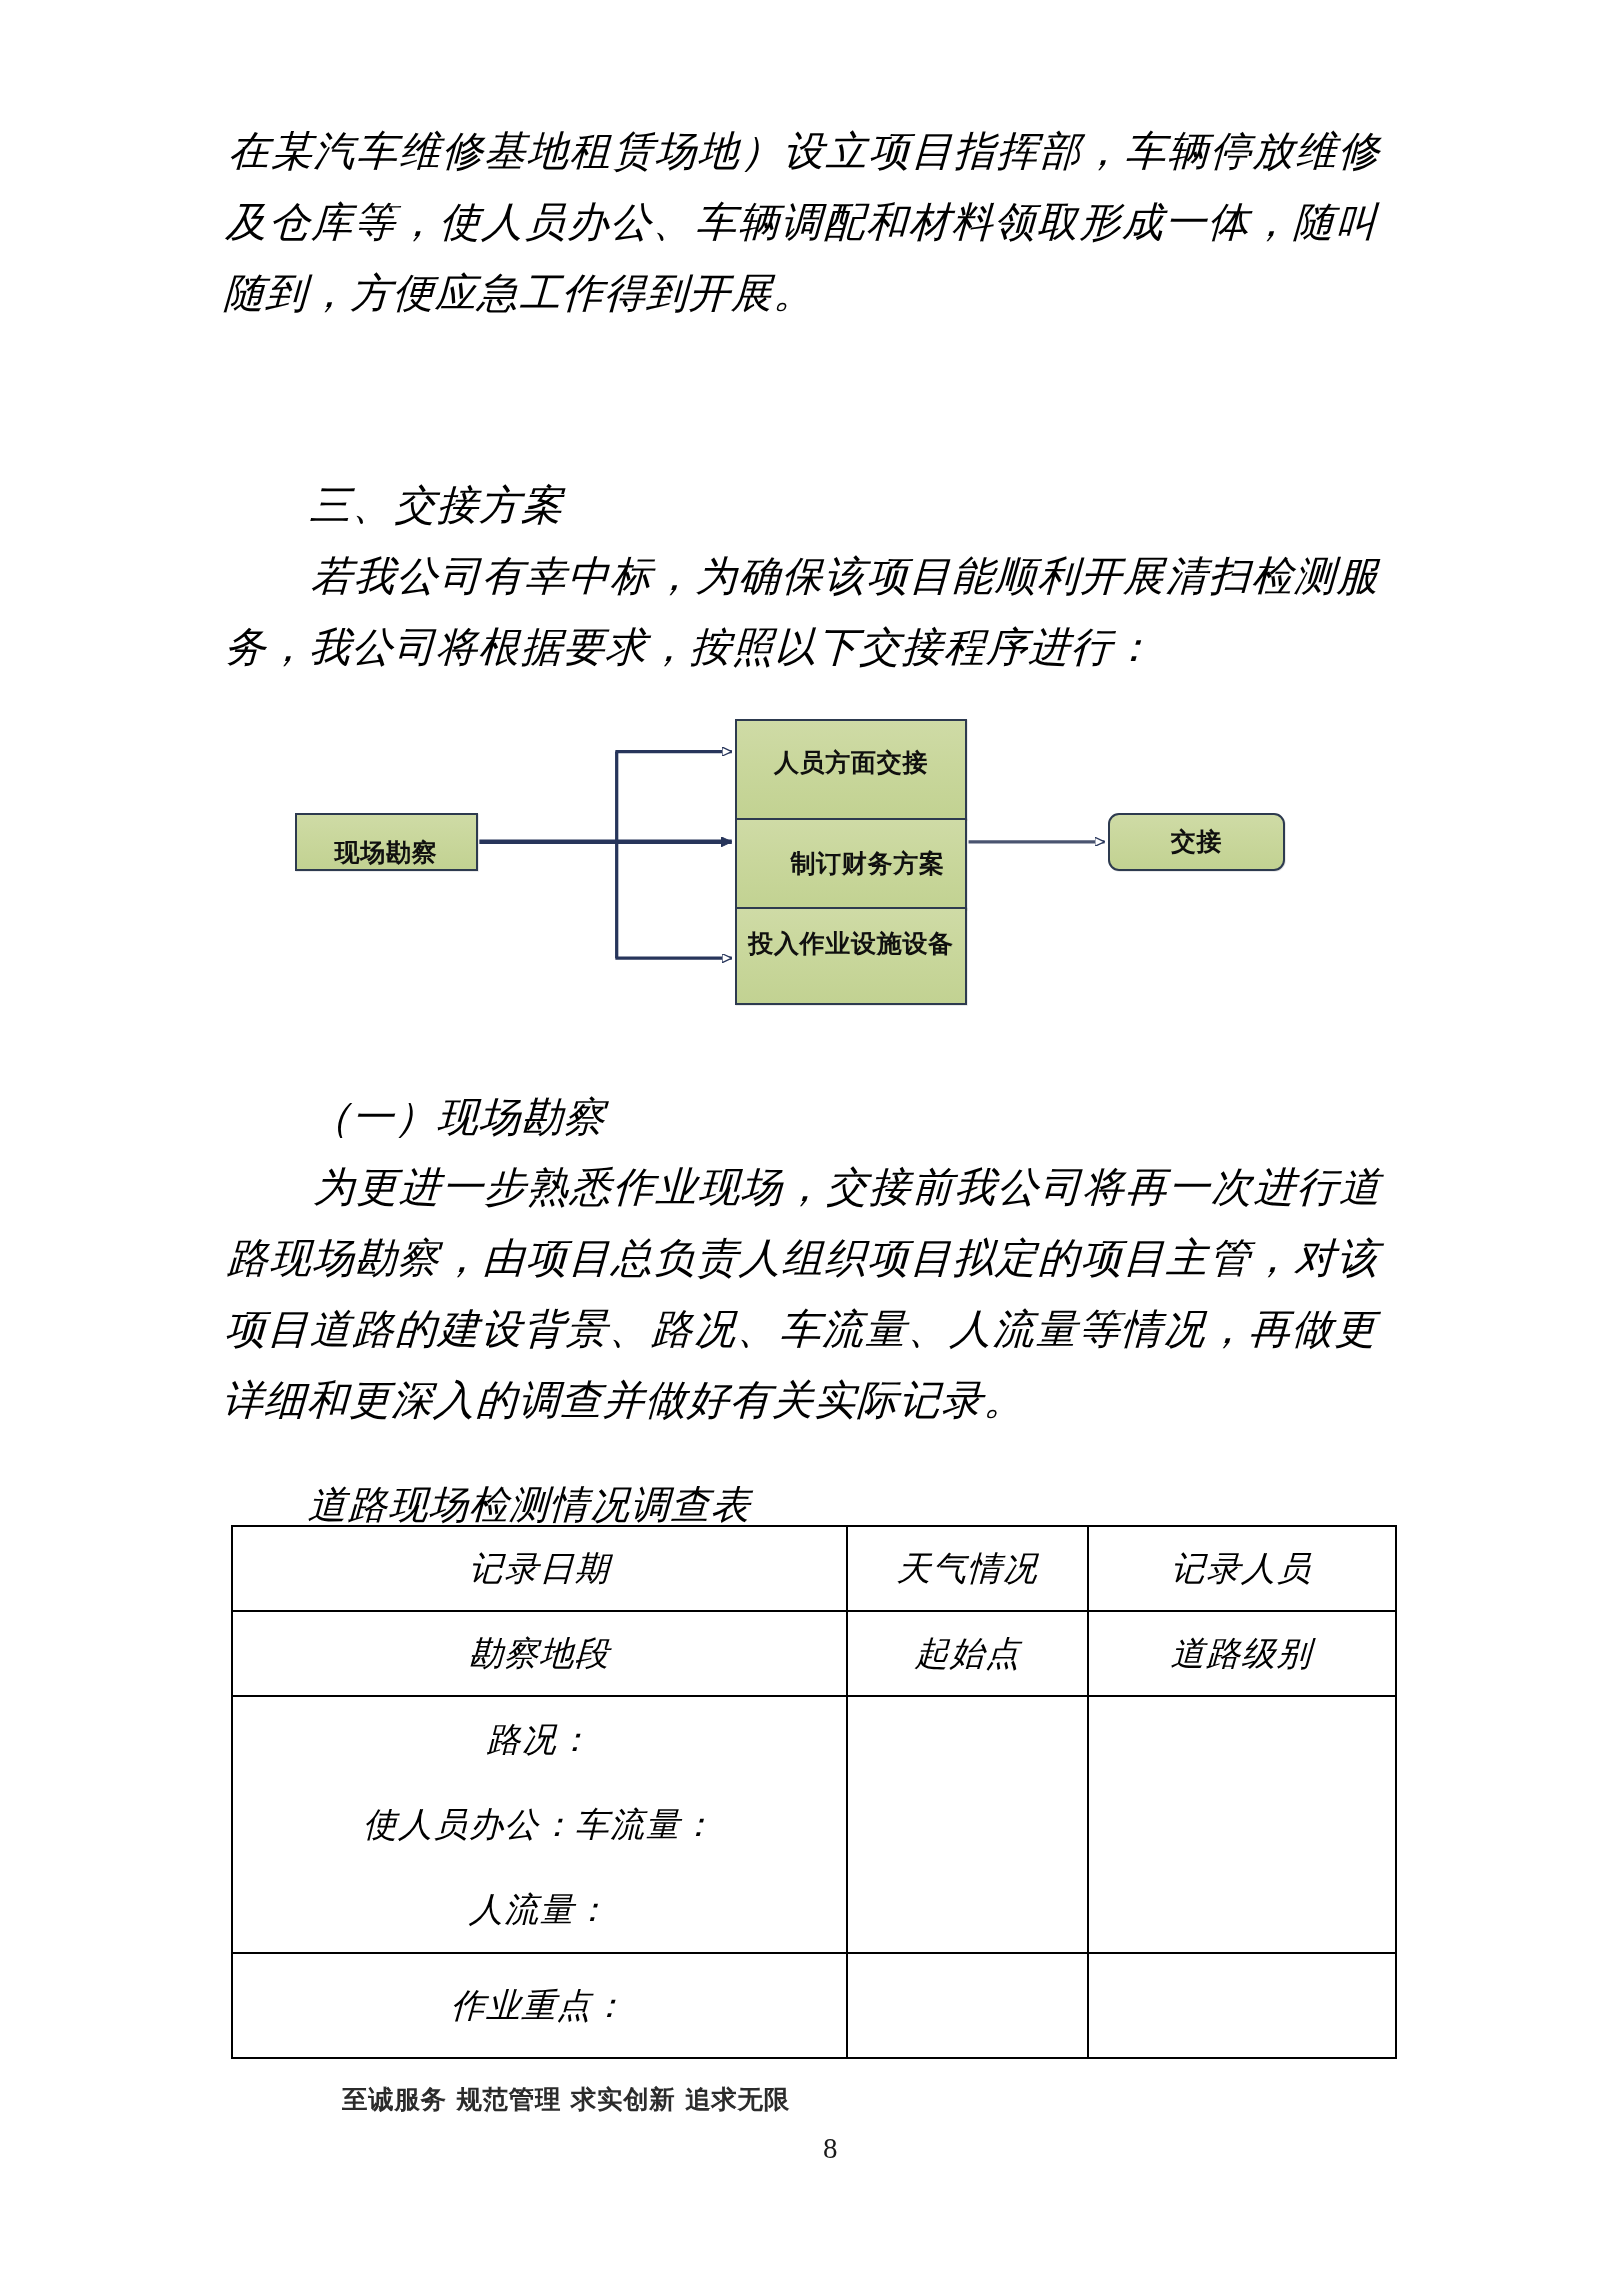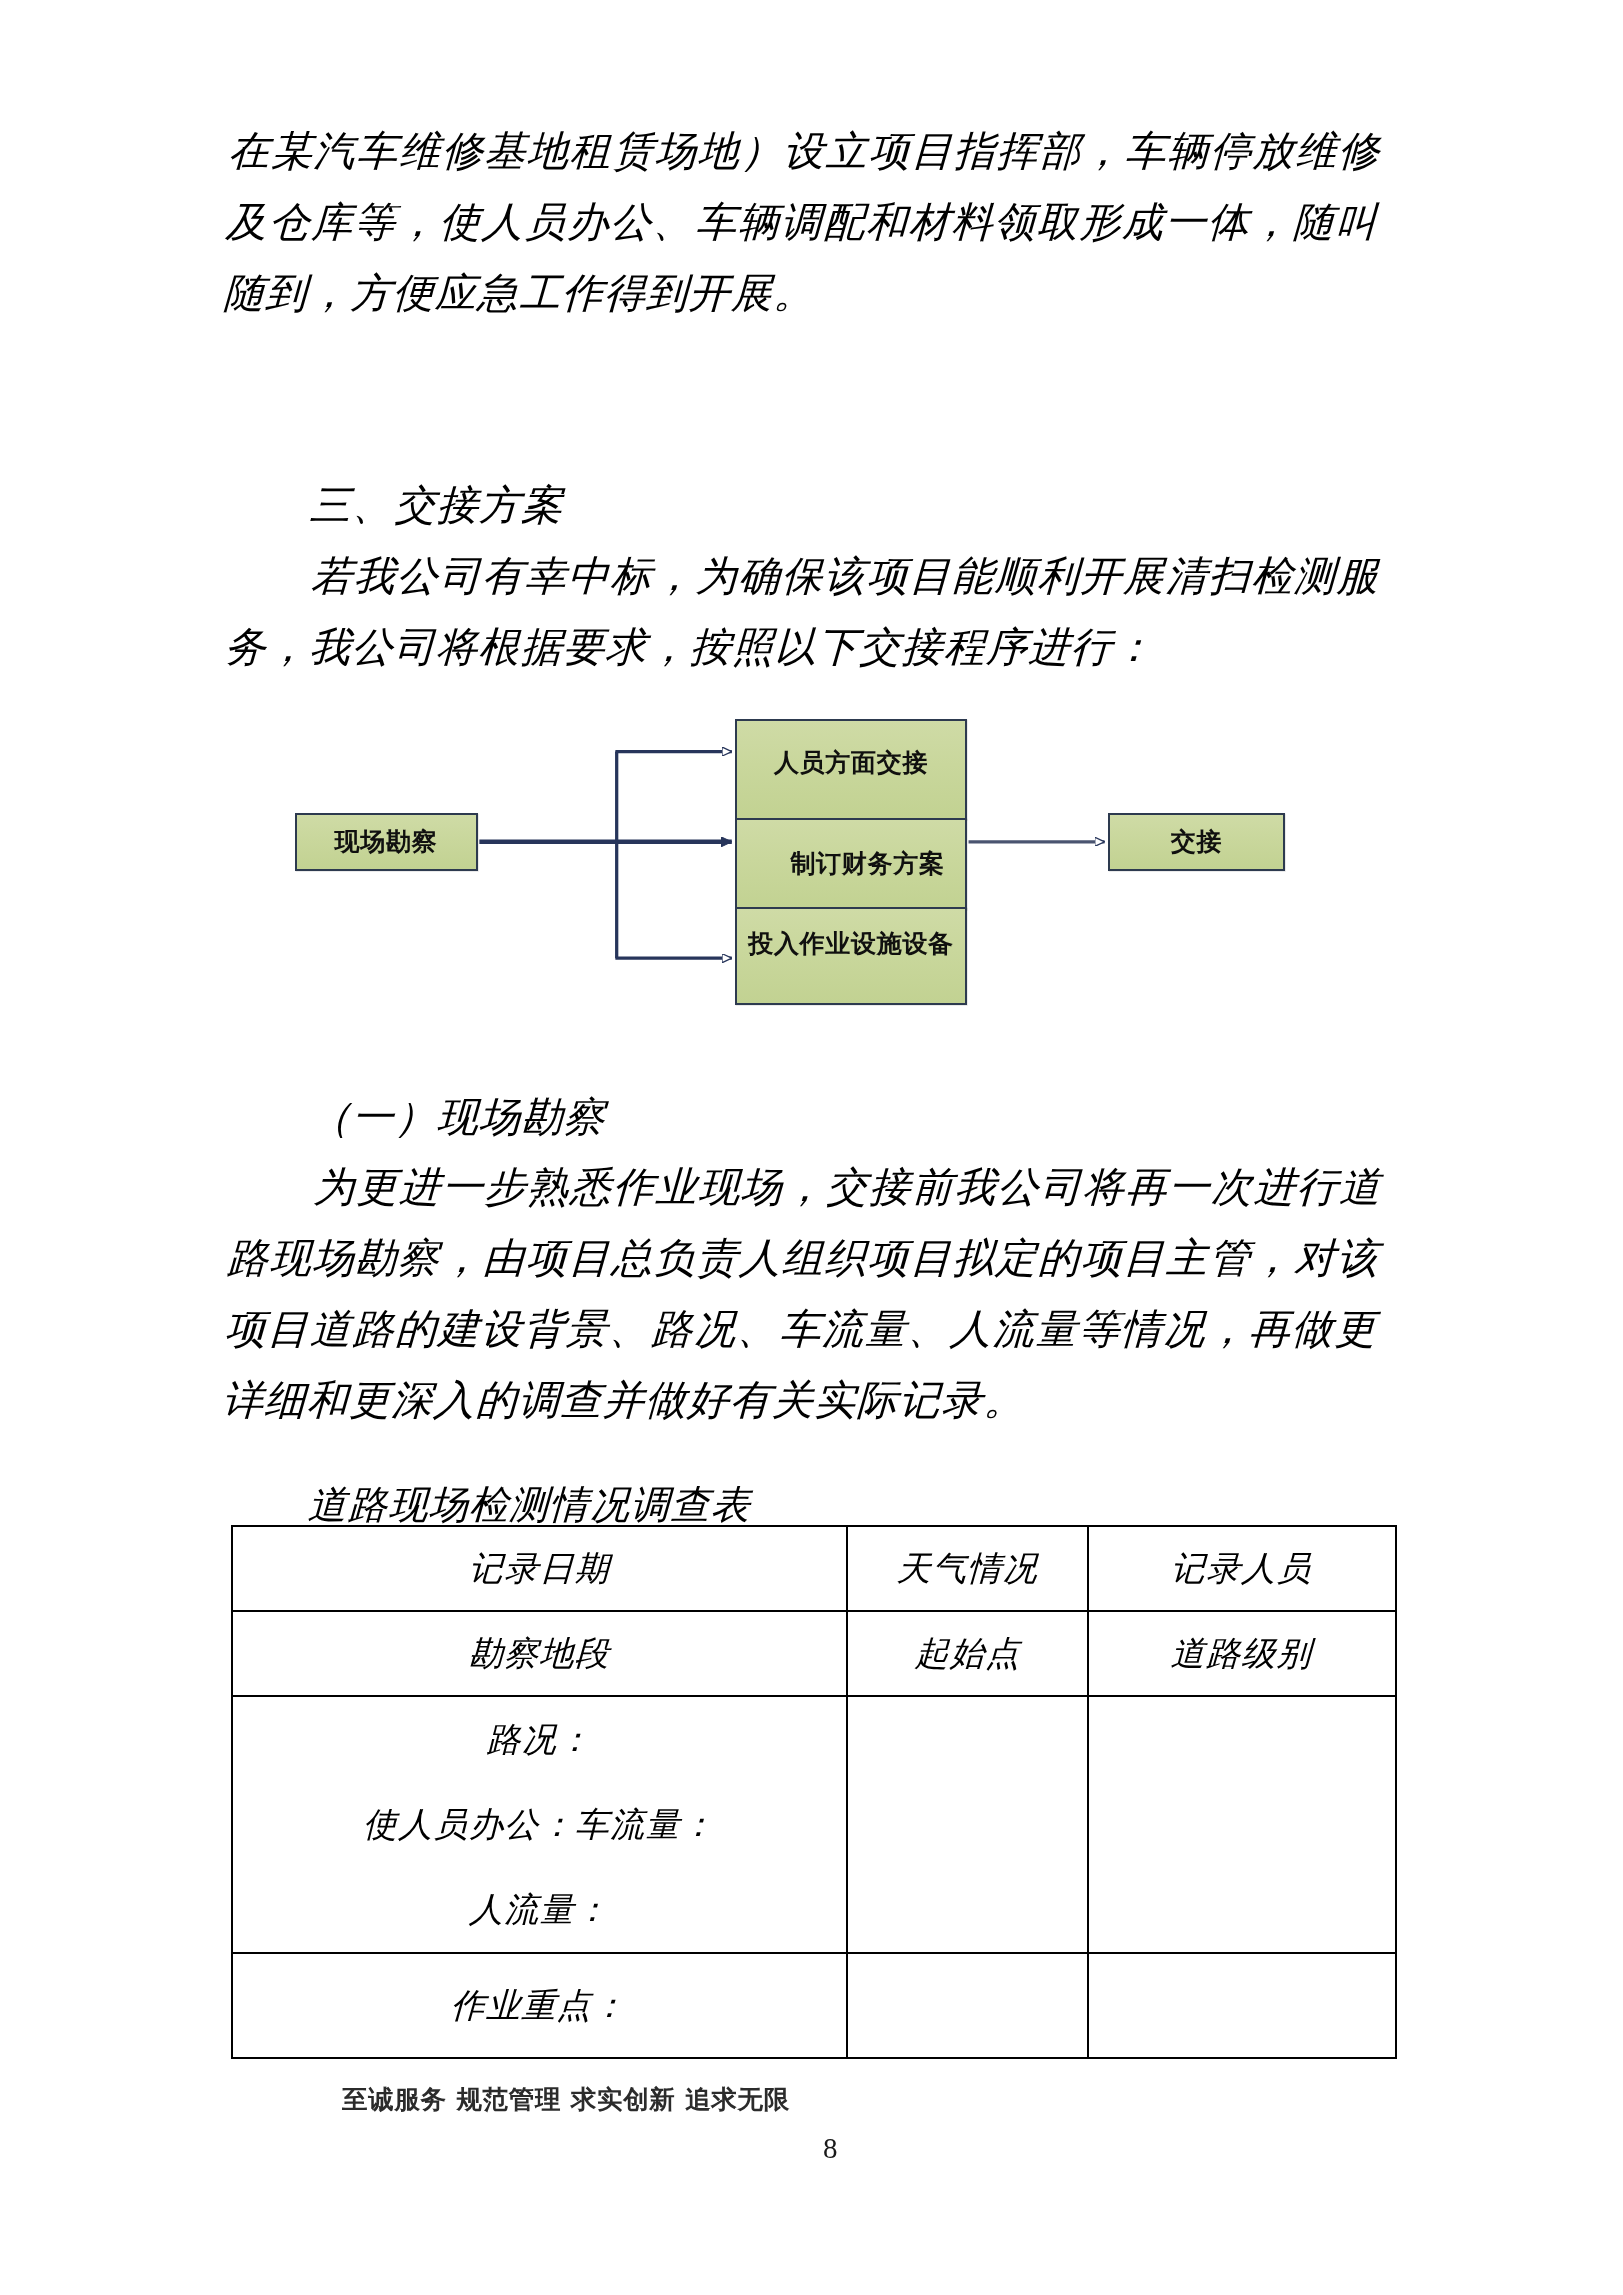--- a/index.html
+++ b/index.html
@@ -59,27 +59,27 @@
     justify-content: center;
     font-family: "DejaVu Sans", "Liberation Sans", sans-serif;
     font-size: 25px;
     font-weight: 700;
     color: #10100f;
     letter-spacing: 0.7px;
     box-shadow: 0.7px 0.7px 0 rgba(0,0,0,0.12);
   }
   .fc-box span { display: block; margin-top: -1.3px; }
 
-  #box-survey      { left: 6.5px;  top: 119px; width: 183px; height: 58px; }
+  #box-survey      { left: 6.5px;  top: 119px; width: 183px; height: 58px; align-items: flex-end; }
   #box-personnel   { left: 447px; top: 25px;  width: 232px; height: 101px; }
   #box-personnel span { margin-top: -14.4px; text-align: right; }
   #box-finance     { left: 447px; top: 124px; width: 232px; height: 92px; padding-left: 33px; }
   #box-equipment   { left: 447px; top: 213px; width: 232px; height: 98px; }
   #box-equipment span { margin-top: -26px; }
-  #box-handover    { left: 820px; top: 119px; width: 177px; height: 58px; }
+  #box-handover    { left: 820px; top: 119px; width: 177px; height: 58px; border-radius: 11px; }
 
   #fc-lines {
     position: absolute;
     left: 0; top: 0;
     width: 1021px; height: 327px;
     overflow: visible;
   }
 
   
   #survey-table-caption {

